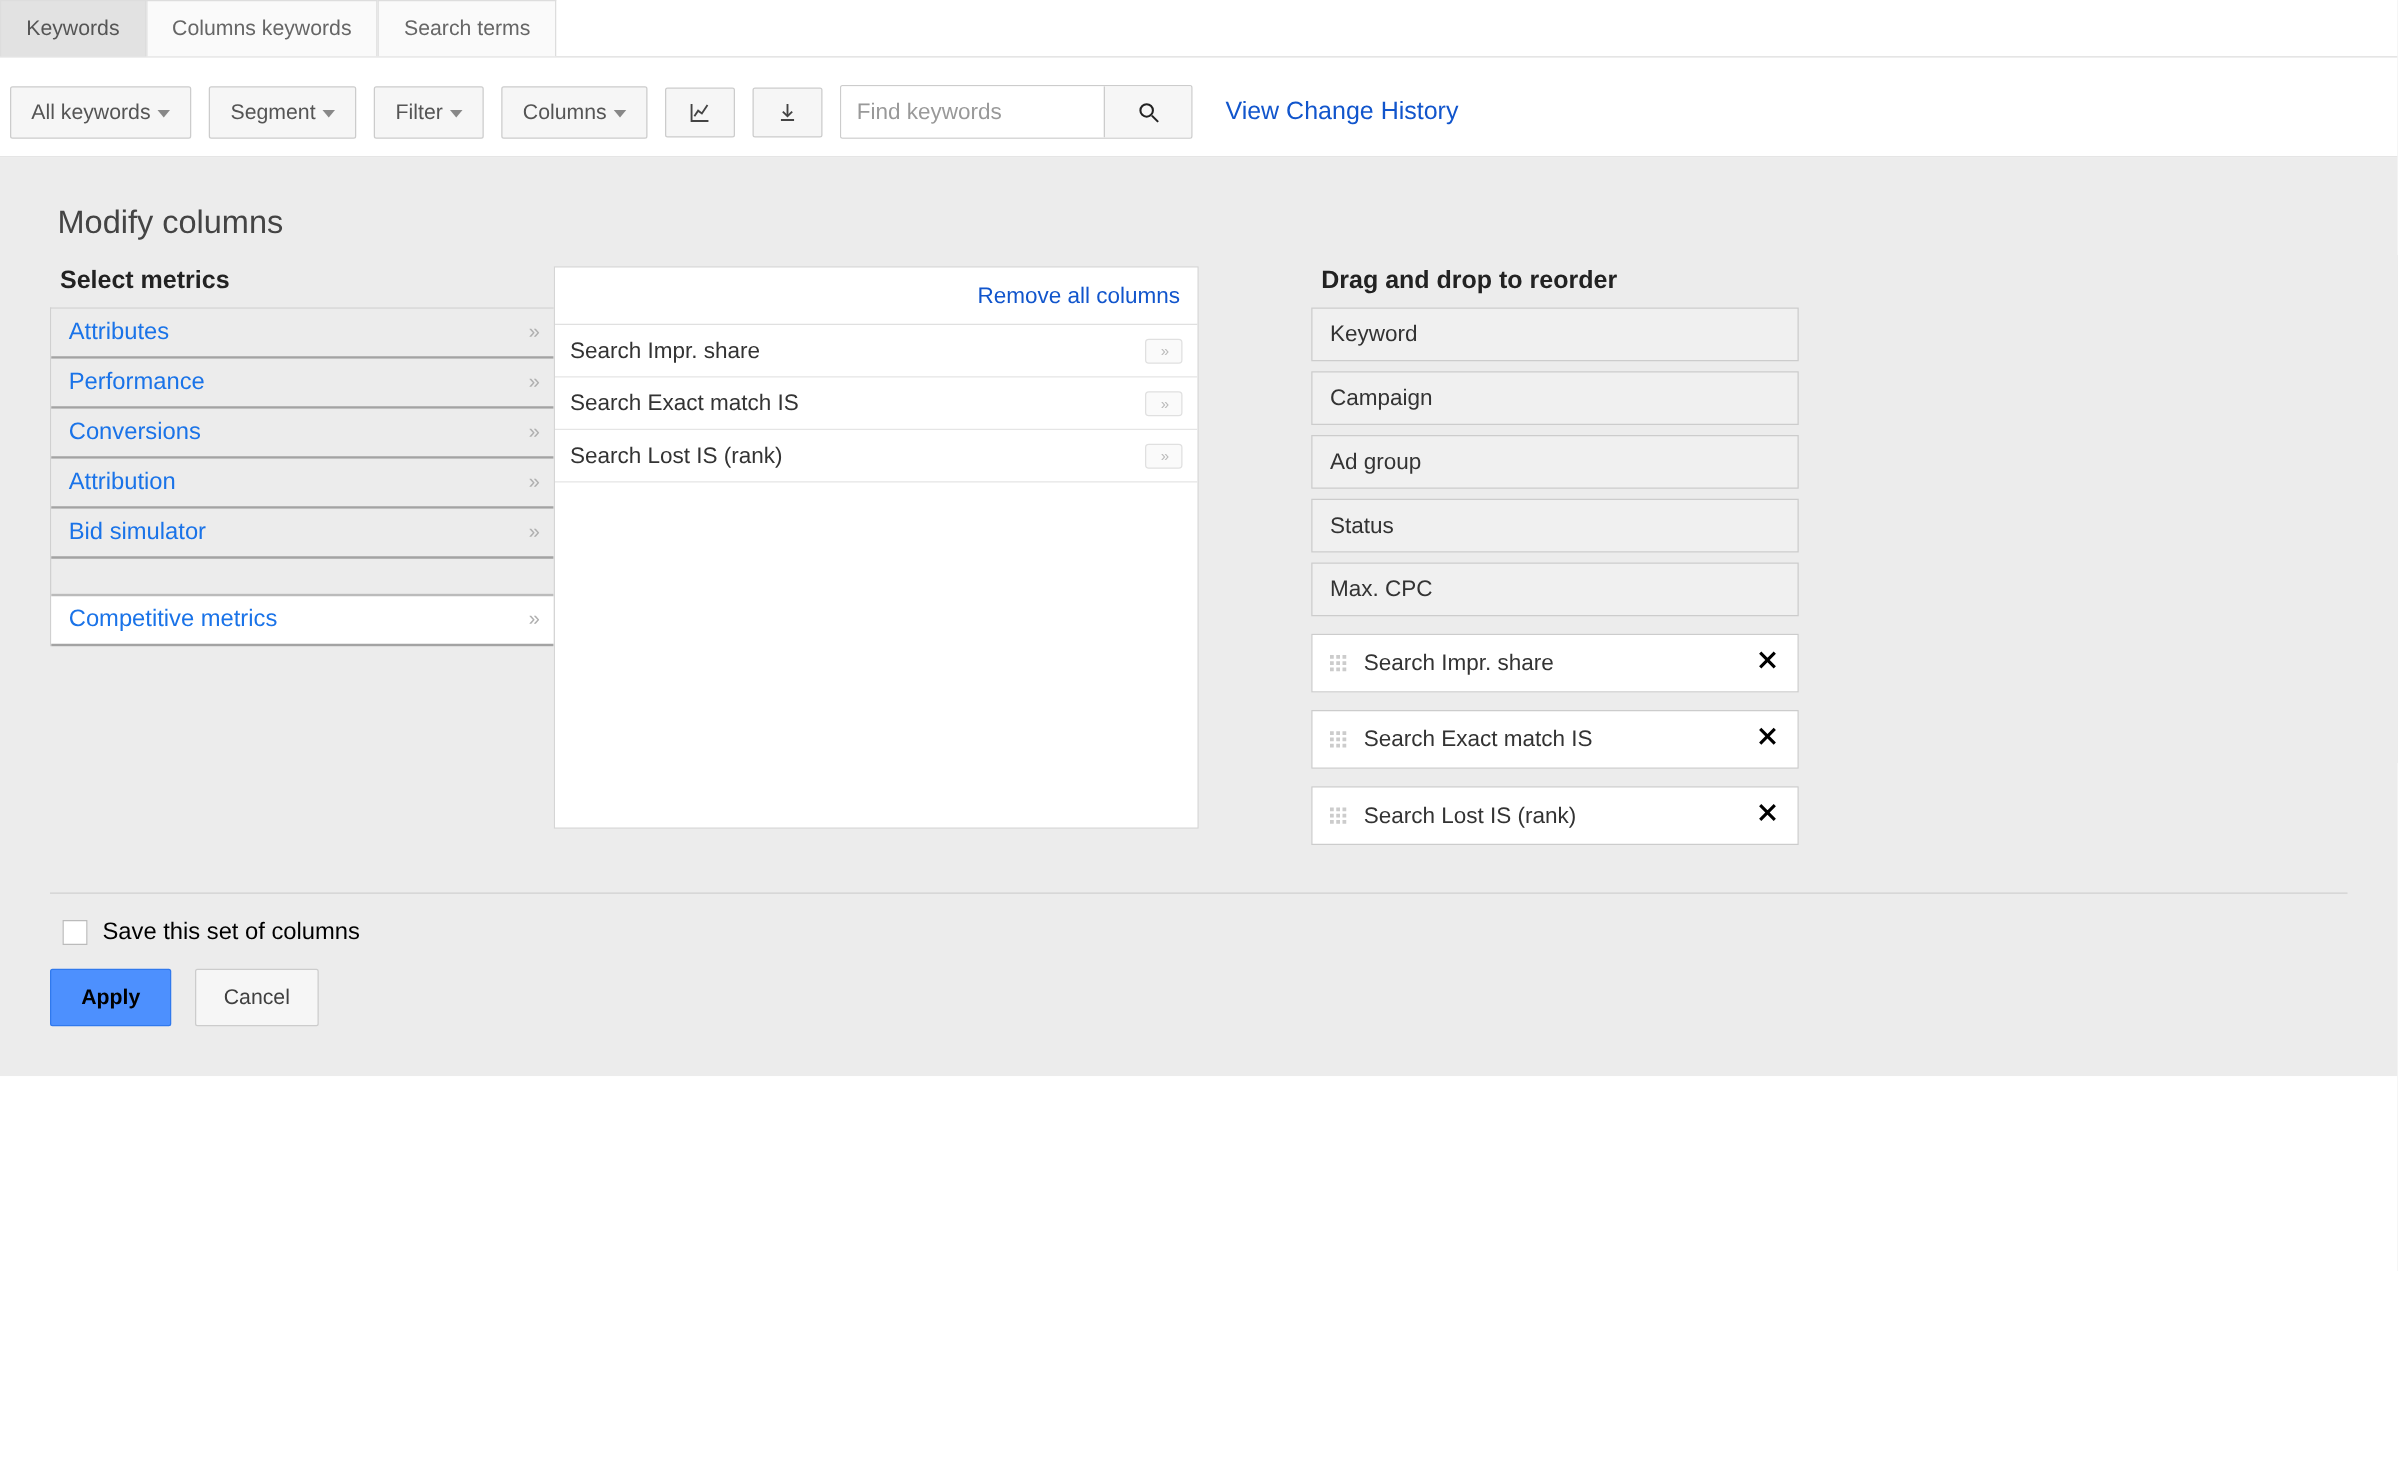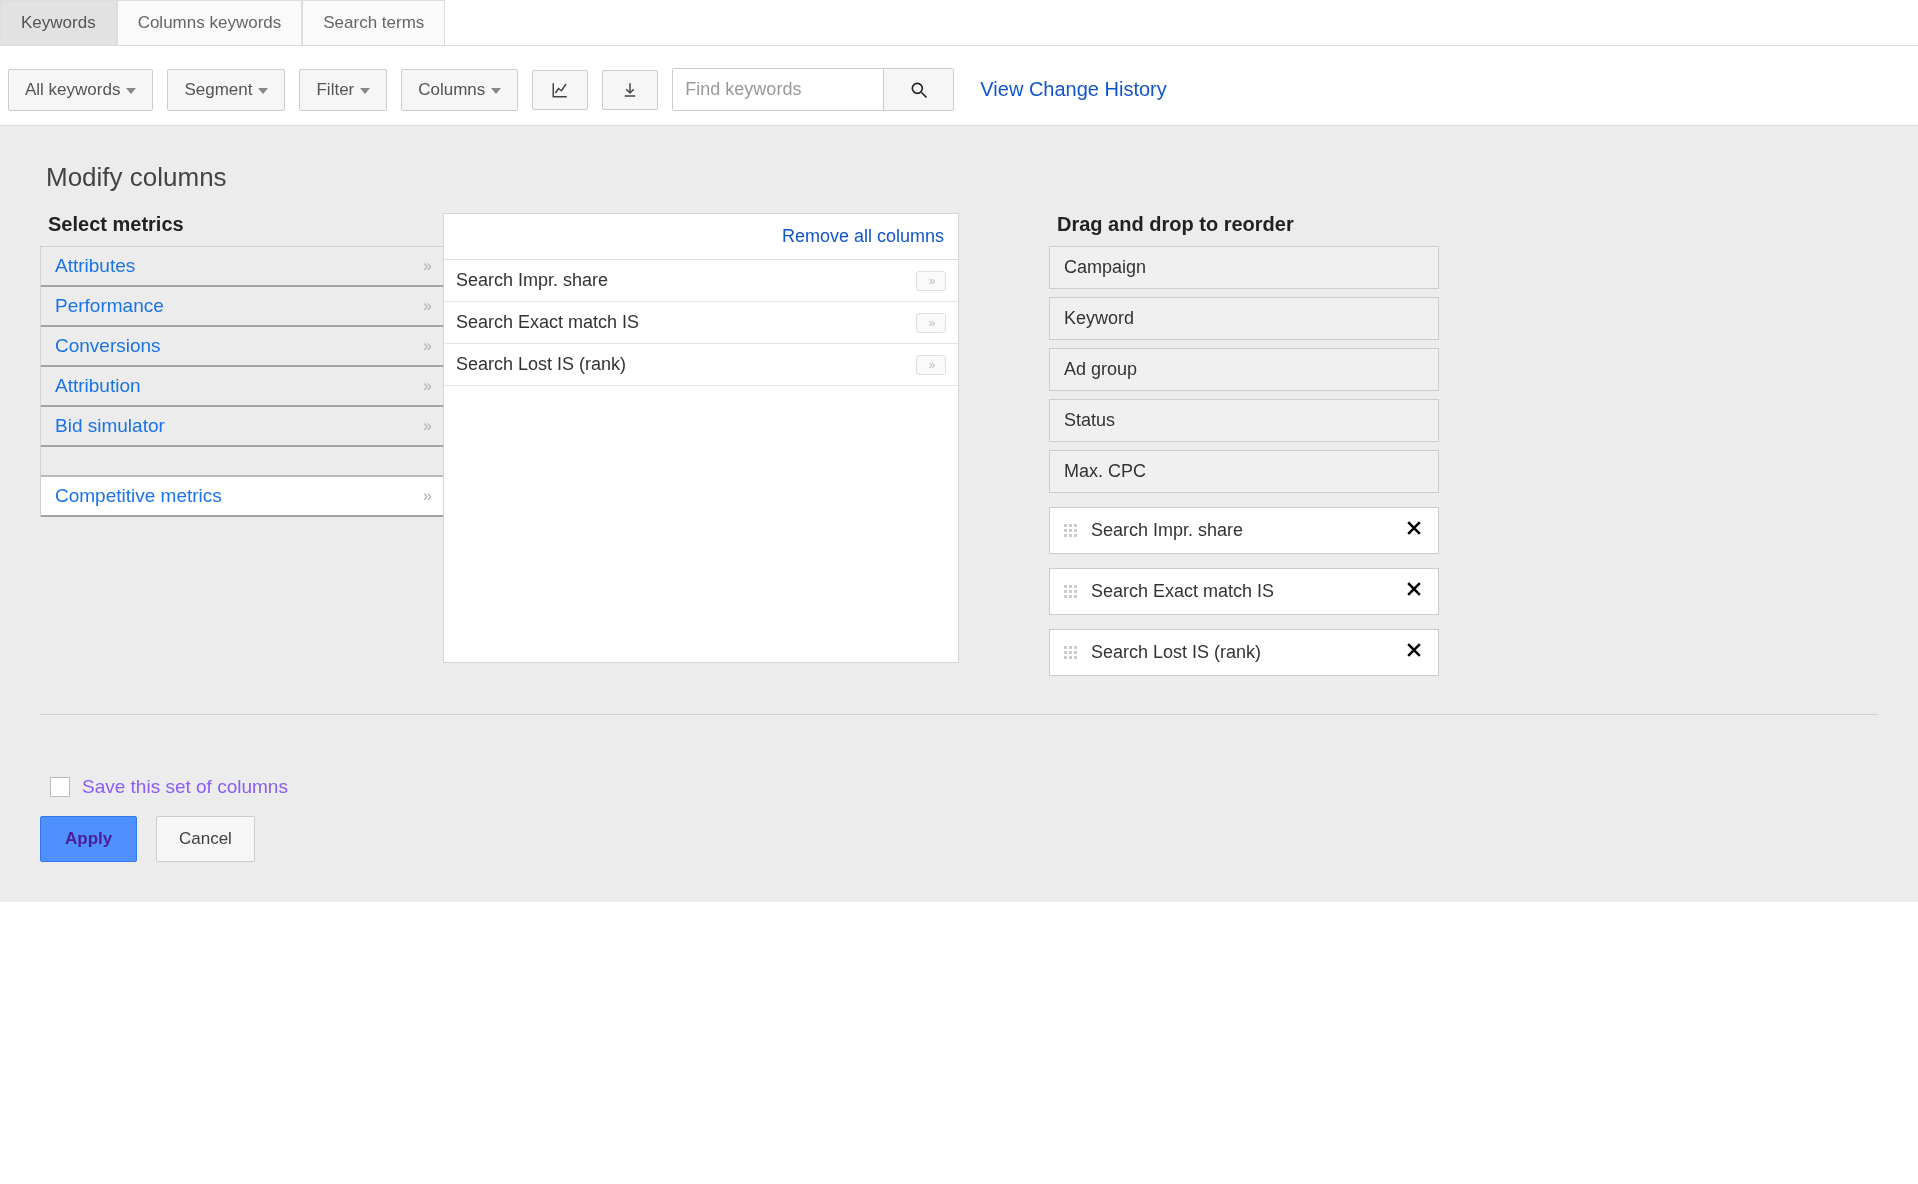--- a/index.html
+++ b/index.html
@@ -241,32 +241,31 @@
   .bottom {
     border-top: 1px solid #d0d0d0;
     margin-top: 30px;
     padding-top: 20px;
   }
   .save-row {
     display: flex;
     align-items: center;
     gap: 12px;
     font-size: 19px;
-    color: #8b5cf6;
+    color: #000000;
     margin-bottom: 18px;
     margin-left: 10px;
-    margin-top: 41px;
   }
   .chk {
     width: 20px; height: 20px; border: 1px solid #bbb; background: #fff;
     cursor: pointer;
   }
   .btn-apply {
     background: #4d90fe;
-    color: #4c1d95;
+    color: #000000;
     border: 1px solid #3079ed;
     padding: 12px 24px;
     font-size: 17px;
     font-weight: 700;
     border-radius: 2px;
     cursor: pointer;
   }
   .btn-cancel {
     background: #f6f6f6;
     color: #404040;
@@ -384,22 +383,22 @@
           <span class="add-btn">
             <span>»</span>
           </span>
         </li>
       </ul>
     </div>
 
     <div class="metrics-right">
       <div class="metrics-heading">Drag and drop to reorder</div>
       <ul class="reorder-list">
+        <li class="reorder-item">Keyword</li>
         <li class="reorder-item">Campaign</li>
-        <li class="reorder-item">Keyword</li>
         <li class="reorder-item">Ad group</li>
         <li class="reorder-item">Status</li>
         <li class="reorder-item">Max. CPC</li>
 
         <li class="reorder-item removable">
           <span class="drag-dots">
             <span>
                 <i></i>
                 <i></i>
                 <i></i>

